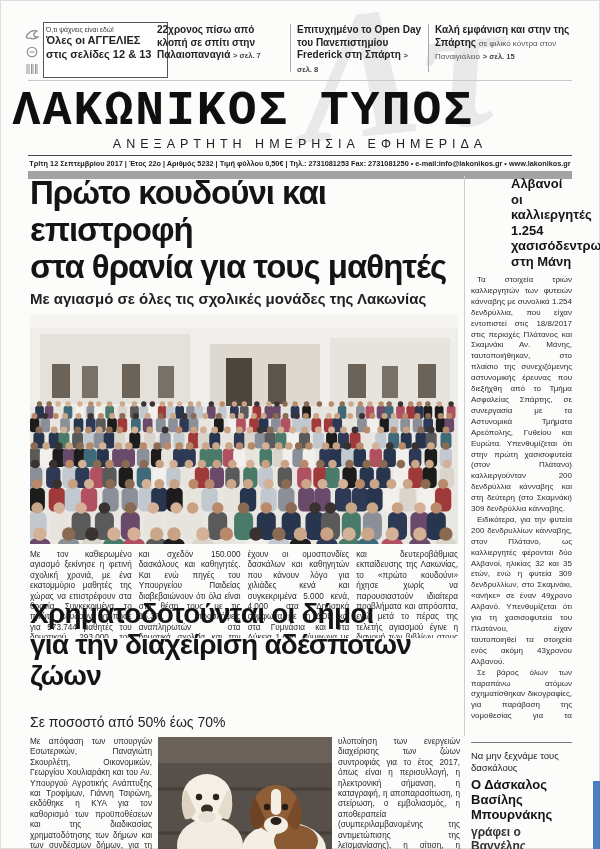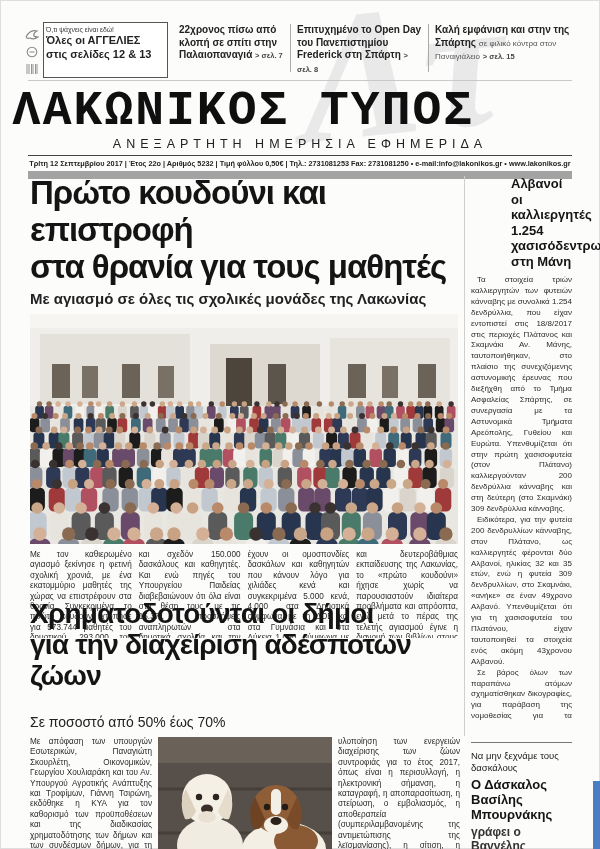--- a/index.html
+++ b/index.html
@@ -15,21 +15,21 @@
   .edge-marks{left:24px;top:28px;width:16px;display:flex;flex-direction:column;gap:5px;align-items:center;z-index:2;}
   
   .teasers{left:43px;top:20px;width:530px;height:58px;z-index:2;}
   .ad-box{position:absolute;left:0;top:2px;width:119px;height:48px;border:1px solid #555;
           padding:3px 2px;background:#fff;}
   .ad-tagline{font-size:6.8px;color:#333;margin-bottom:1px;}
   .ad-title,.ad-pages{font-size:11px;font-weight:800;line-height:13.5px;color:#222;}
   .teaser{position:absolute;top:4px;font-size:10px;line-height:12.5px;font-weight:800;color:#222;}
   .teaser .ref{font-size:7.5px;font-weight:700;color:#444;}
   .teaser .light{font-weight:400;font-size:8px;color:#555;}
-  .t2{left:136px;width:114px;}
+  .t2{left:114px;width:114px;}
   .t3{left:254px;width:126px;}
   .t4{left:392px;width:135px;}
   .vsep{position:absolute;top:4px;width:1px;height:48px;background:#aaa;}
   .vs1{left:247px;} .vs2{left:385px;}
   .rule-top{left:28px;top:80px;width:544px;height:1px;background:#c9c9c9;z-index:2;}
   
   .mast-title{left:12px;top:84px;width:544px;z-index:2;
               font-family:Liberation Mono, monospace;font-weight:bold;font-size:48px;
               letter-spacing:2px;color:#0f0f0f;white-space:nowrap;}
   .mast-sub{left:28px;top:137px;width:544px;text-align:center;z-index:2;

